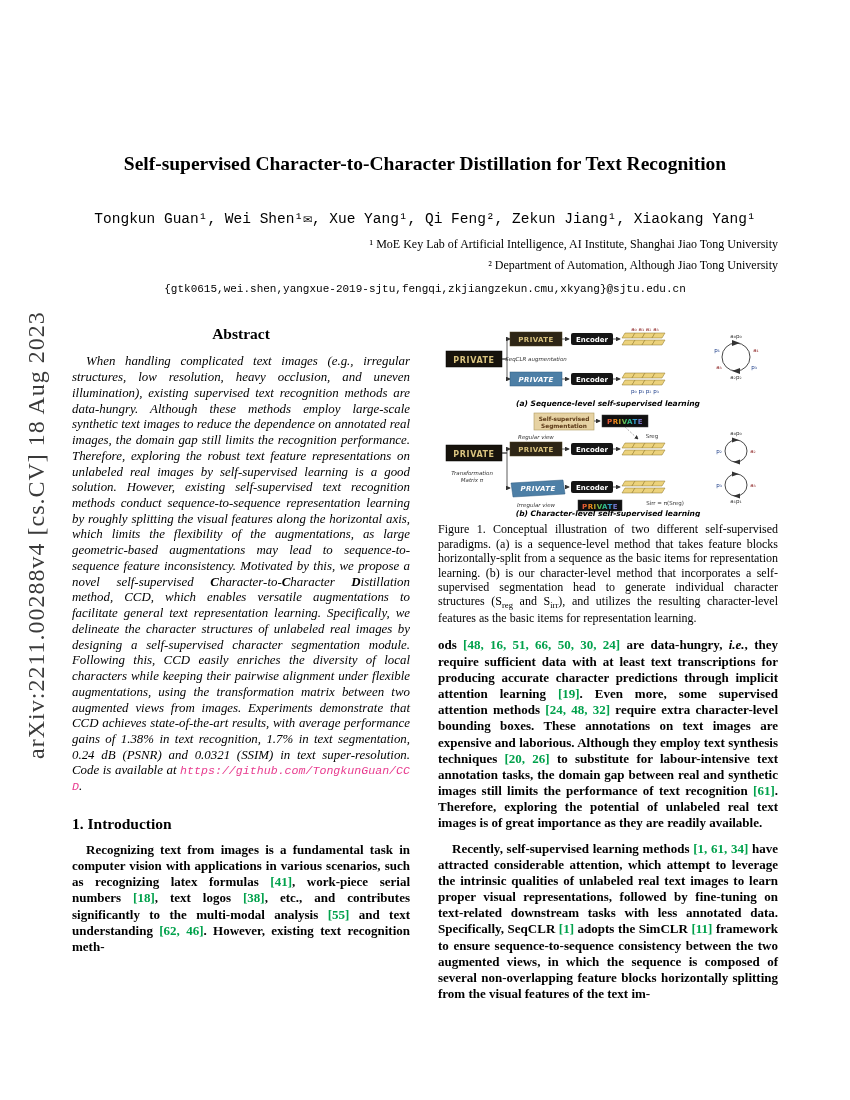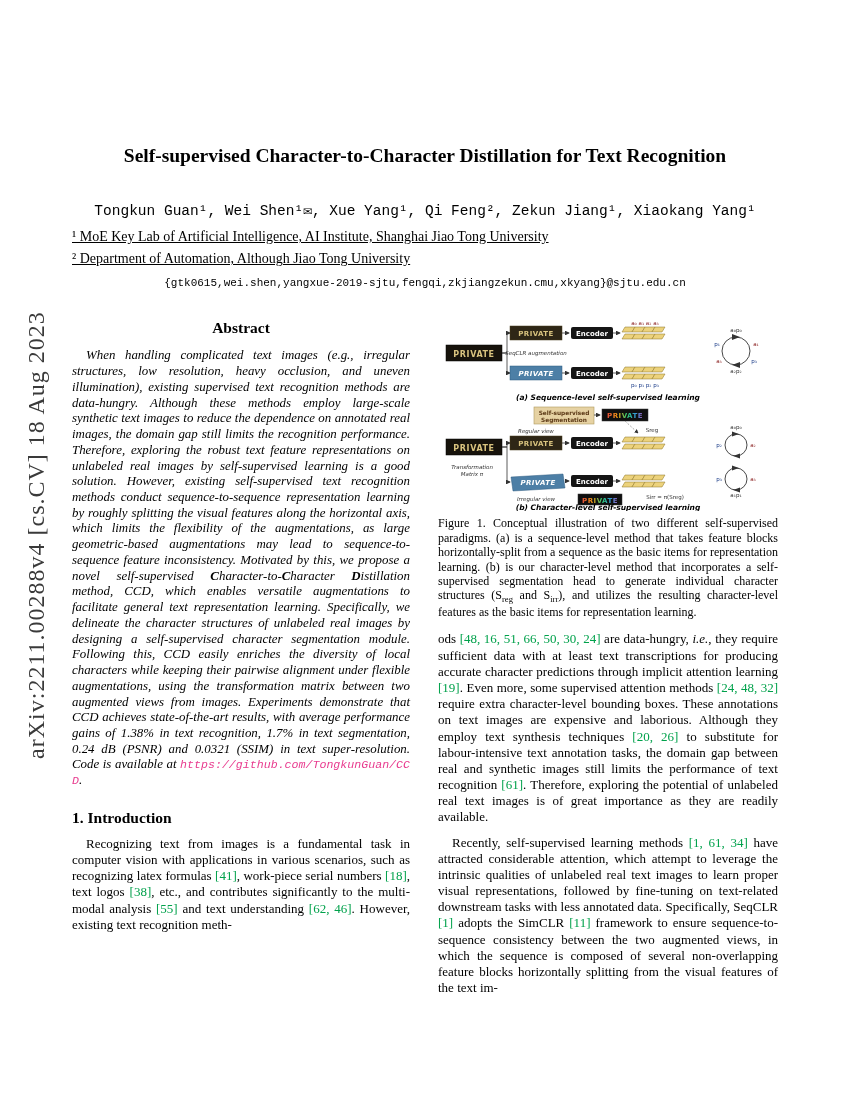--- a/index.html
+++ b/index.html
@@ -7,35 +7,35 @@
   .page {
     position:relative; width:850px; height:1100px; background:#fff;
     font-family:"Liberation Serif", serif; color:#000; overflow:hidden;
   }
   .arxiv-banner {
     position:absolute; left:36px; top:535px;
     transform:translate(-50%,-50%) rotate(-90deg);
     white-space:nowrap; font-size:24px; letter-spacing:1px;
     color:var(--banner,#3a3a3a); font-family:"Liberation Serif", serif;
   }
-  .content { position:absolute; left:72px; top:4px; width:706px; }
+  .content { position:absolute; left:72px; top:12px; width:706px; }
   .title { margin-top:140px; text-align:center; font-size:19.5px; font-weight:bold; line-height:1.25; }
   .authors { margin-top:34px; text-align:center; font-size:14.5px;font-family:Liberation Mono, monospace; }
-  .affil { margin-top:6px; text-align:left; font-size:14px;text-decoration:underline; }
+  .affil { margin-top:6px; text-align:right; font-size:12px; }
   .affil.first { margin-top:10px; }
   .email { margin-top:10px; text-align:center; font-size:11px; font-family:"Liberation Mono", monospace; }
   .columns { display:flex; gap:28px; margin-top:30px; }
   .col { width:340px; }
   .abstract-heading { text-align:center; font-size:15.5px; font-weight:bold; }
   .abstract-text {
     margin-top:11px; font-style:italic; font-size:12.9px; line-height:1.22;
     text-align:justify; text-indent:14px;
   }
   .section-heading { margin-top:20px; font-size:15.5px; font-weight:bold; }
-  .body-par { margin-top:9px; font-size:13px; line-height:1.245; text-align:justify; }
+  .body-par { margin-top:9px; font-size:13px; line-height:1.245; text-align:justify;font-weight:bold; }
   .indent { text-indent:14px; }
   .cite { color:var(--citation,#00a14b); }
   .ext-link { color:var(--link,#e83a8e); font-family:"Liberation Mono", monospace; font-size:0.9em; word-break:break-all; }
   .seg-bold { font-weight:bold; }
   .seg-italic { font-style:italic; }
   .caption { margin-top:5px; font-size:12px; line-height:1.2; text-align:justify; }
   .caption sub { font-size:0.72em; }
   .figure-box { width:340px; height:192px; }
   .fig-svg { width:340px; height:192px; display:block; }
   .fig-svg text { font-family:"DejaVu Sans", sans-serif; }

